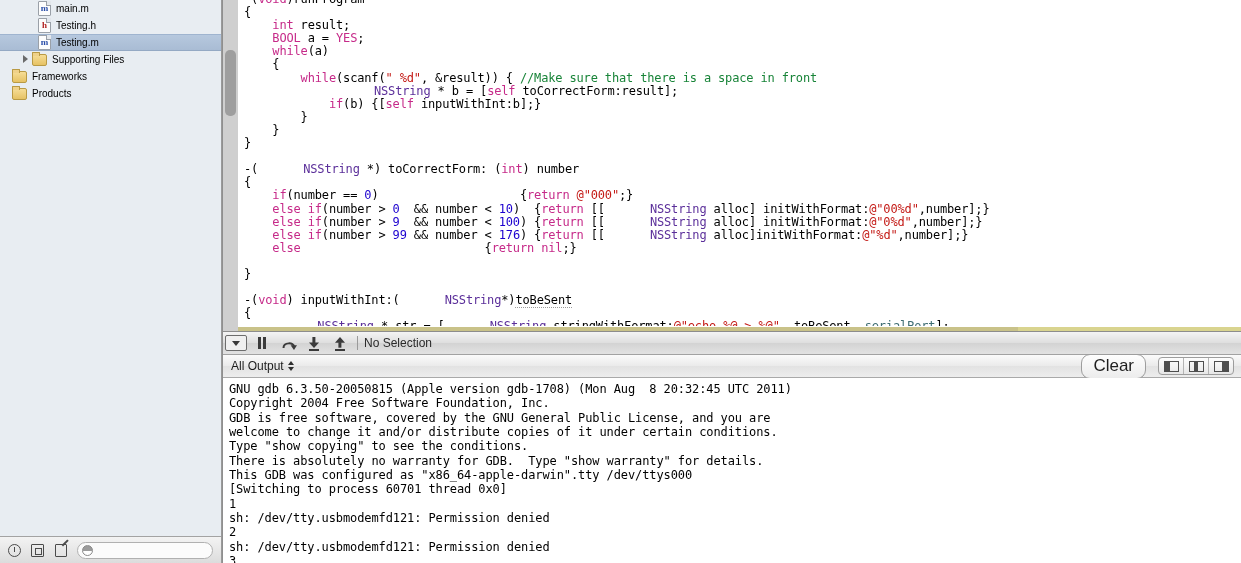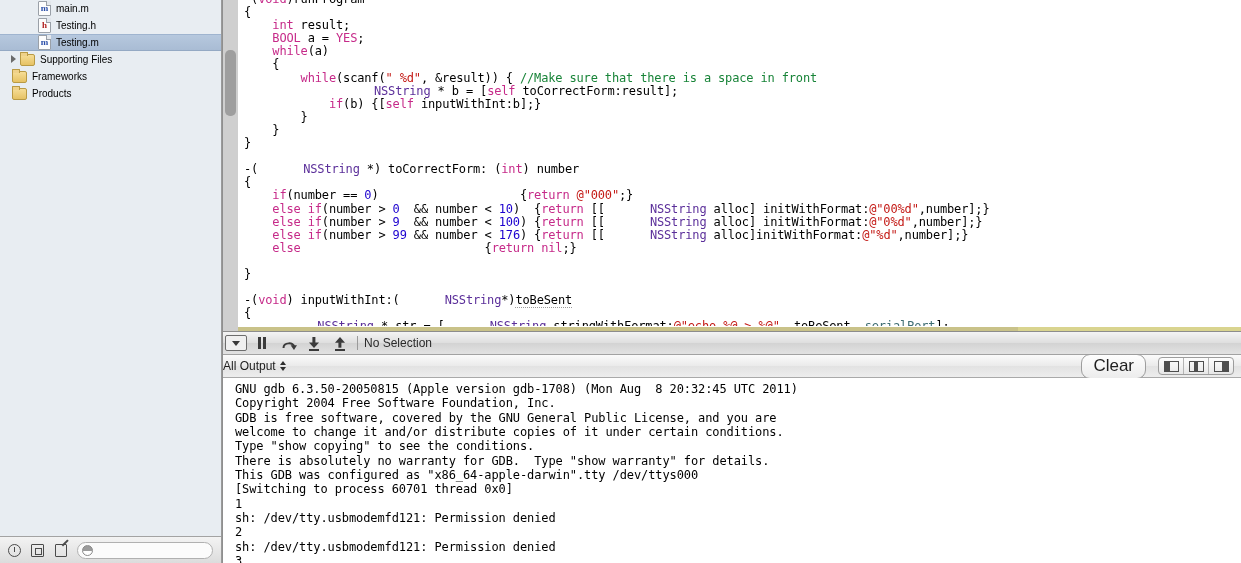--- a/index.html
+++ b/index.html
@@ -38,21 +38,21 @@
     white-space: nowrap;
     padding-left: 4px;
     box-sizing: border-box;
   }
   .nav-row.selected {
     background: linear-gradient(to bottom, #b6c8de 0%, #a9bcd4 100%);
     border-top: 1px solid #9fb4cf;
     border-bottom: 1px solid #94a9c4;
   }
   .nav-indent-2 { padding-left: 28px; }
-  .nav-indent-1 { padding-left: 10px; }
+  .nav-indent-1 { padding-left: 22px; }
   .nav-indent-0 { padding-left: 2px; }
   .nav-label { margin-left: 5px; font-size: 10px; }
 
   .disclosure {
     width: 9px; height: 9px;
     margin-right: 1px;
     position: relative;
     flex: 0 0 auto;
   }
   .disclosure.closed::before {
@@ -322,20 +322,21 @@
     left: 223px; top: 355px;
     width: 1018px; height: 23px;
     background: linear-gradient(to bottom,#fbfbfb 0%,#eaeaea 50%,#e2e2e2 51%,#ededed 100%);
     border-bottom: 1px solid #a9a9a9;
     box-sizing: border-box;
     display: flex;
     align-items: center;
   }
   #output-select {
     display: flex; align-items: center;
+    margin-left: 8px;
     font-size: 12px;
     color: #1c1c1c;
   }
   .stepper {
     display: inline-flex;
     flex-direction: column;
     margin-left: 4px;
     line-height: 0;
   }
   .stepper .up {
@@ -389,21 +390,21 @@
   .lb-right { background: #4e4e4e; width: 40%; margin-left: auto; }
   .lb-mid   { background: #4e4e4e; width: 34%; margin: 0 auto; }
 
   
   #console-out {
     position: absolute;
     left: 223px; top: 378px;
     width: 1018px; height: 185px;
     background: #ffffff;
     overflow: hidden;
-    padding: 4px 0 0 12px;
+    padding: 4px 0 0 6px;
     box-sizing: border-box;
     font-family: "DejaVu Sans Mono", "Liberation Mono", monospace;
     font-size: 12px;
     line-height: 14.35px;
     color: #000000;
     white-space: pre;
     letter-spacing: -0.1px;
   }
   #console-out .oline { display: block; height: 14.35px; }
   #console-out .err { font-weight: normal; }

